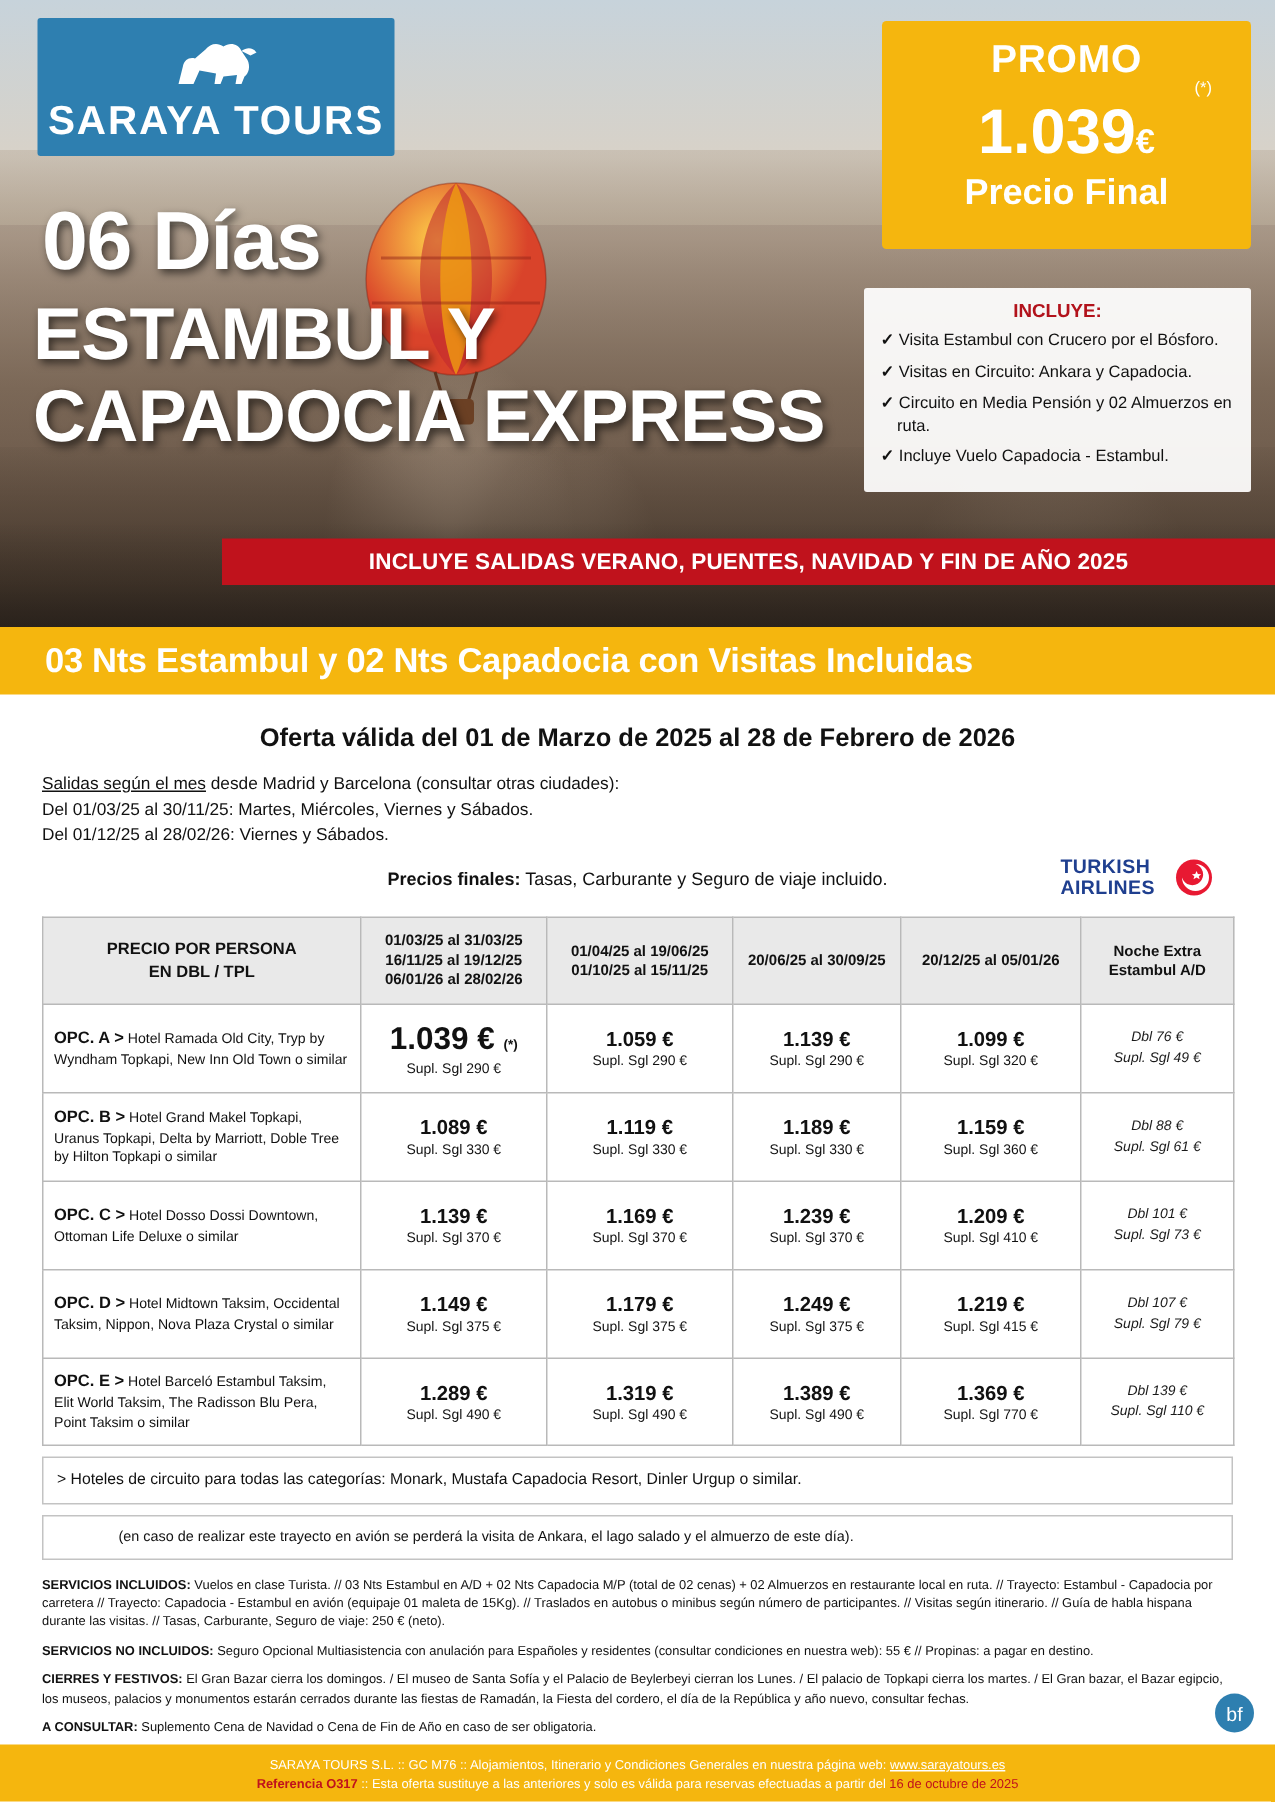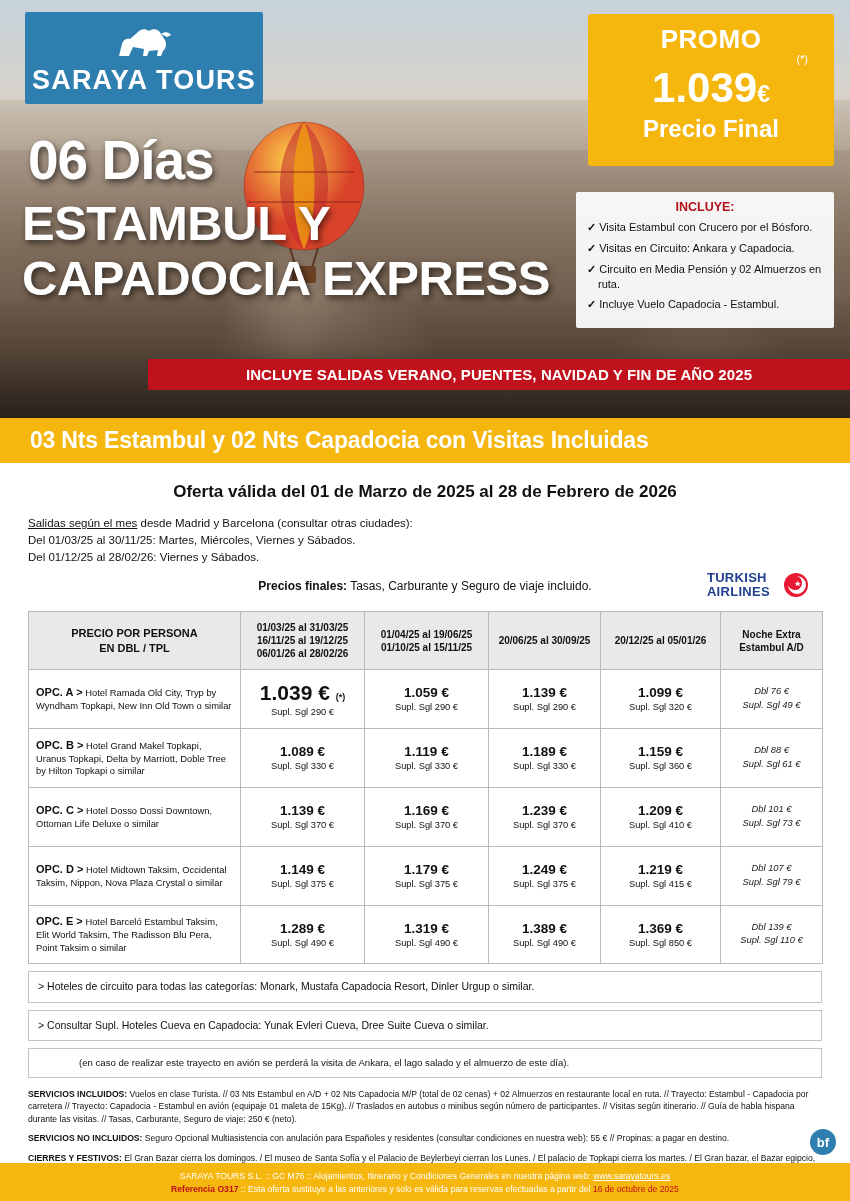--- a/index.html
+++ b/index.html
@@ -212,21 +212,21 @@
     background: #f5b60e; color:#ffffff;
     font-size: 8.6px; text-align:center; padding-top: 7px; line-height:1.5;
   }
   .footer a { color:#ffffff; text-decoration: underline; }
   .footer .ref { color:#c0121c; font-weight:bold; }
   .footer .red { color:#c0121c; }
 
   .bf-badge {
     position:absolute; right: 14px; bottom: 46px;
     width: 26px; height: 26px; border-radius: 50%;
-    background:#2e7fb0; color:#fff; font-size: 13px; font-weight:bold;
+    background:#2e7fb0; color:#fff; font-size: 13px; font-weight:normal;
     display:flex; align-items:center; justify-content:center;
   }
 </style>
 </head>
 <body>
 
 <div class="hero">
   <div class="hero-sky"></div>
   <div class="hero-rocks"></div>
   <div class="hero-ground"></div>
@@ -463,32 +463,31 @@
         <td class="price">
           <div class="p-main">1.319 €</div>
           <div class="p-sub">Supl. Sgl 490 €</div>
         </td>
         <td class="price">
           <div class="p-main">1.389 €</div>
           <div class="p-sub">Supl. Sgl 490 €</div>
         </td>
         <td class="price">
           <div class="p-main">1.369 €</div>
-          <div class="p-sub">Supl. Sgl 850 €</div>
+          <div class="p-sub">Supl. Sgl 770 €</div>
         </td>
         <td class="extra">
           <div>Dbl 139 €</div>
           <div>Supl. Sgl 110 €</div>
         </td>
       </tr>
     </tbody>
   </table>
 
   <div class="note-box">&gt; Hoteles de circuito para todas las categorías: Monark, Mustafa Capadocia Resort, Dinler Urgup o similar.</div>
-  <div class="note-box">&gt; Consultar Supl. Hoteles Cueva en Capadocia: Yunak Evleri Cueva, Dree Suite Cueva o similar.</div>
   <div class="note-box">
     <div class="sub">(en caso de realizar este trayecto en avión se perderá la visita de Ankara, el lago salado y el almuerzo de este día).</div>
   </div>
 
   <div class="fine">
     <p><b>SERVICIOS INCLUIDOS:</b><span> Vuelos en clase Turista. // 03 Nts Estambul en A/D + 02 Nts Capadocia M/P (total de 02 cenas) + 02 Almuerzos en restaurante local en ruta. // Trayecto: Estambul - Capadocia por carretera // Trayecto: Capadocia - Estambul en avión (equipaje 01 maleta de 15Kg). // Traslados en autobus o minibus según número de participantes. // Visitas según itinerario. // Guía de habla hispana durante las visitas. // Tasas, Carburante, Seguro de viaje: 250 € (neto).</span></p>
     <p><b>SERVICIOS NO INCLUIDOS:</b><span> Seguro Opcional Multiasistencia con anulación para Españoles y residentes (consultar condiciones en nuestra web): 55 € // Propinas: a pagar en destino.</span></p>
     <p><b>CIERRES Y FESTIVOS:</b><span> El Gran Bazar cierra los domingos. / El museo de Santa Sofía y el Palacio de Beylerbeyi cierran los Lunes. / El palacio de Topkapi cierra los martes. / El Gran bazar, el Bazar egipcio, los museos, palacios y monumentos estarán cerrados durante las fiestas de Ramadán, la Fiesta del cordero, el día de la República y año nuevo, consultar fechas.</span></p>
     <p><b>A CONSULTAR:</b><span> Suplemento Cena de Navidad o Cena de Fin de Año en caso de ser obligatoria.</span></p>
     <p><b>NOTAS IMPORTANTES:</b><span> Consultar condiciones de vuelos, los billetes ofertados son NO reembolsables // Los precios publicados son por persona Doble o Triple // Oferta basada en condiciones especiales de contratación y cancelación en caso de desistimiento por parte del consumidor // Los precios finales pueden variar debido a modificaciones de tarifas, tasas, carburantes y/o cambios de divisas hasta 21 días antes de la salida.</span></p>

